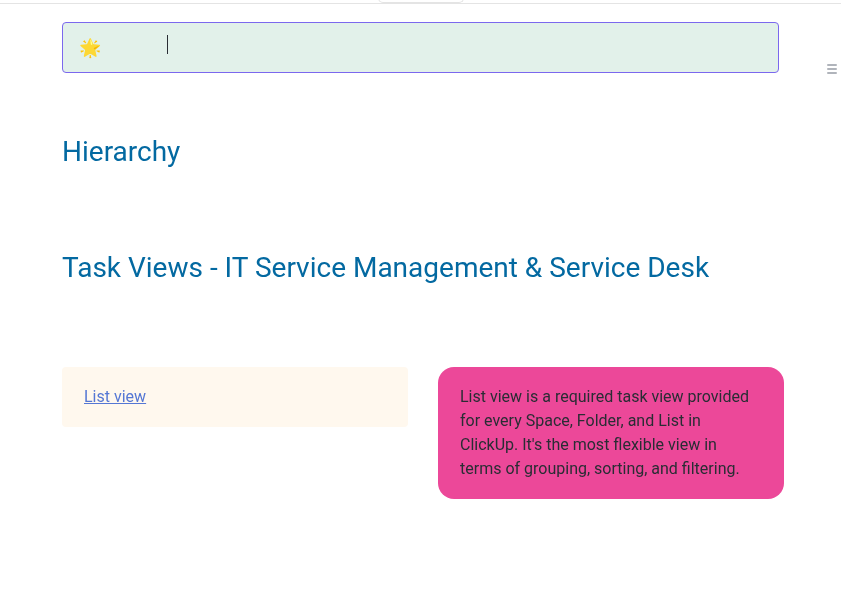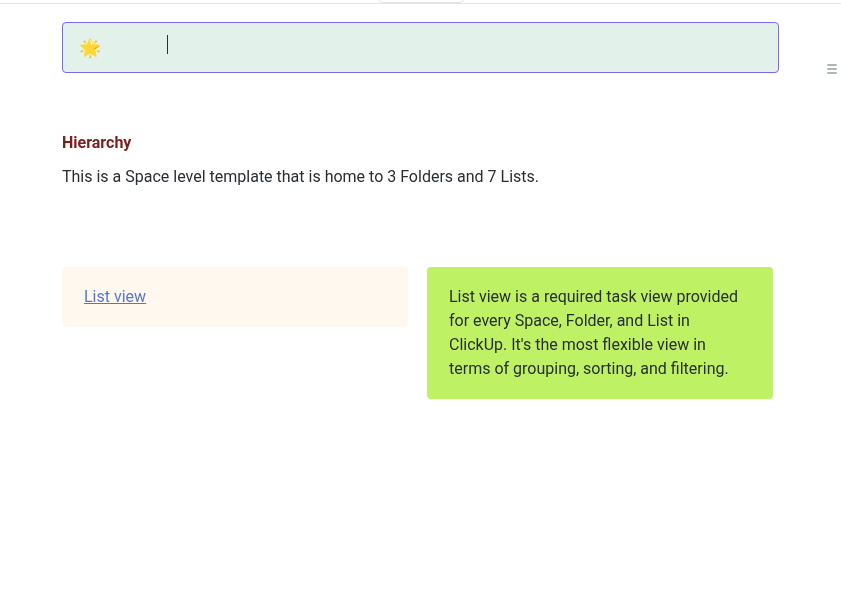--- a/index.html
+++ b/index.html
@@ -46,52 +46,52 @@
   }
   .text-cursor {
     position: absolute;
     left: 104px;
     top: 12px;
     width: 1px;
     height: 19px;
     background: #292d34;
   }
   h2 {
-    font-size: 16px;
-    font-weight: 700;
-    color: #7f1d1d;
+    font-size: 28px;
+    font-weight: 400;
+    color: #0369a1;
     margin-top: 58px;
   }
   .subtext {
     margin-top: 10px;
     color: #292d34;
     font-size: 16px;
   }
   .h2-task {
     margin-top: 74px;
   }
   .two-col {
     display: grid;
     grid-template-columns: 346px 346px;
-    column-gap: 19px;
+    column-gap: 30px;
     margin-top: 78px;
     align-items: start;
   }
   .card-left {
     background: #fff8ee;
     border-radius: 4px;
     padding: 18px 22px;
   }
   .card-left a {
     color: #5577d4;
     text-decoration: underline;
   }
   .card-right {
-    background: #bef264;
-    border-radius: 4px;
+    background: #ec4899;
+    border-radius: 16px;
     padding: 18px 22px;
     color: #292d34;
   }
   .side-handle {
     position: absolute;
     right: 4px;
     top: 64px;
     width: 10px;
     height: 10px;
     display: flex;
@@ -131,22 +131,22 @@
 </div>
 
 <div class="page">
 
   <div class="callout">
     <span class="text-cursor"></span>
     <span class="callout-icon">🌟</span>
   </div>
 
   <h2>Hierarchy</h2>
-  <p class="subtext">This is a Space level template that is home to 3 Folders and 7 Lists.</p>
 
+  <h2 class="h2-task">Task Views - IT Service Management &amp; Service Desk</h2>
 
   <div class="two-col">
     <div class="card-left">
       <a href="#">List view</a>
     </div>
     <div class="card-right">List view is a required task view provided for every Space, Folder, and List in ClickUp. It's the most flexible view in terms of grouping, sorting, and filtering.</div>
   </div>
 
 </div>
 

